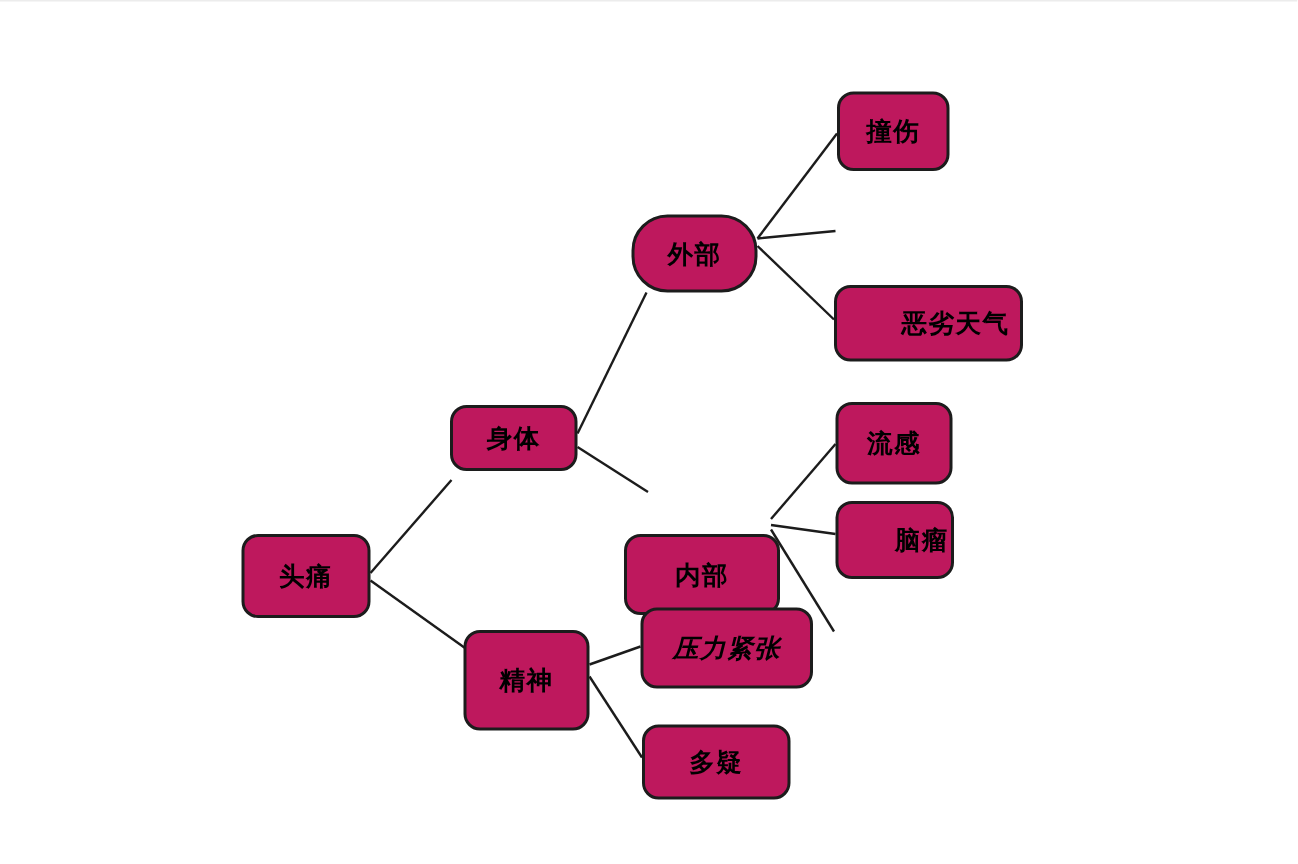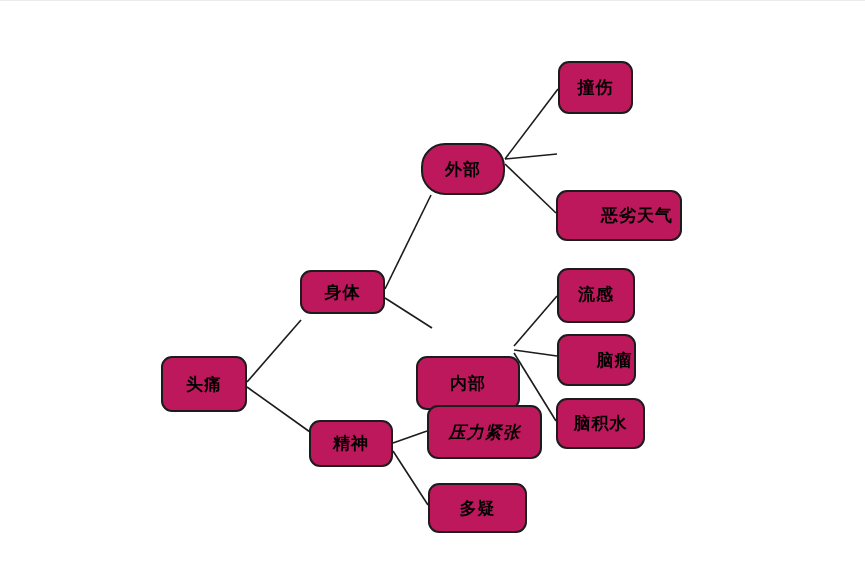--- a/index.html
+++ b/index.html
@@ -39,27 +39,27 @@
     font-size: 17px;
     font-weight: 700;
     color: #000000;
     letter-spacing: 1px;
     white-space: nowrap;
     line-height: 1;
   }
   
   #node-headache      { left: 161px; top: 355px; width: 86px;  height: 56px; }
   #node-body          { left: 300px; top: 269px; width: 85px;  height: 44px; }
-  #node-mind          { left: 309px; top: 419px; width: 84px;  height: 47px; justify-content: center; }
+  #node-mind          { left: 309px; top: 419px; width: 84px;  height: 67px; justify-content: center; }
   #node-external      { left: 421px; top: 142px; width: 84px;  height: 52px; border-radius: 24px; }
   #node-internal      { left: 416px; top: 323px; width: 104px;  height: 54px; margin-top: 32px; }
   #node-bruise        { left: 558px; top: 60px;  width: 75px;  height: 53px; }
   #node-allergy       { left: 557px; top: 125px; width: 80px;  height: 55px; }
   #node-bad-weather   { left: 556px; top: 189px; width: 126px; height: 51px; padding-left: 36px; }
-  #node-flu           { left: 557px; top: 267px; width: 78px;  height: 55px; font-family: Liberation Mono, monospace; }
+  #node-flu           { left: 557px; top: 267px; width: 78px;  height: 55px; }
   #node-brain-tumor   { left: 557px; top: 333px; width: 79px;  height: 52px; padding-left: 36px; }
   #node-hydrocephalus { left: 556px; top: 397px; width: 89px;  height: 51px; }
   #node-stress        { left: 427px; top: 404px; width: 115px; height: 54px; font-style: italic; }
   #node-paranoia      { left: 428px; top: 482px; width: 99px;  height: 50px; }
 </style>
 </head>
 <body>
 
 <div id="canvas">
 
@@ -108,23 +108,20 @@
   </div>
 
   <div class="node" id="node-flu">
     <span>流感</span>
   </div>
 
   <div class="node" id="node-brain-tumor">
     <span>脑瘤</span>
   </div>
 
-  <div class="node" id="node-hydrocephalus">
-    <span>脑积水</span>
-  </div>
 
   <div class="node" id="node-stress">
     <span>压力紧张</span>
   </div>
 
   <div class="node" id="node-paranoia">
     <span>多疑</span>
   </div>
 
 </div>

